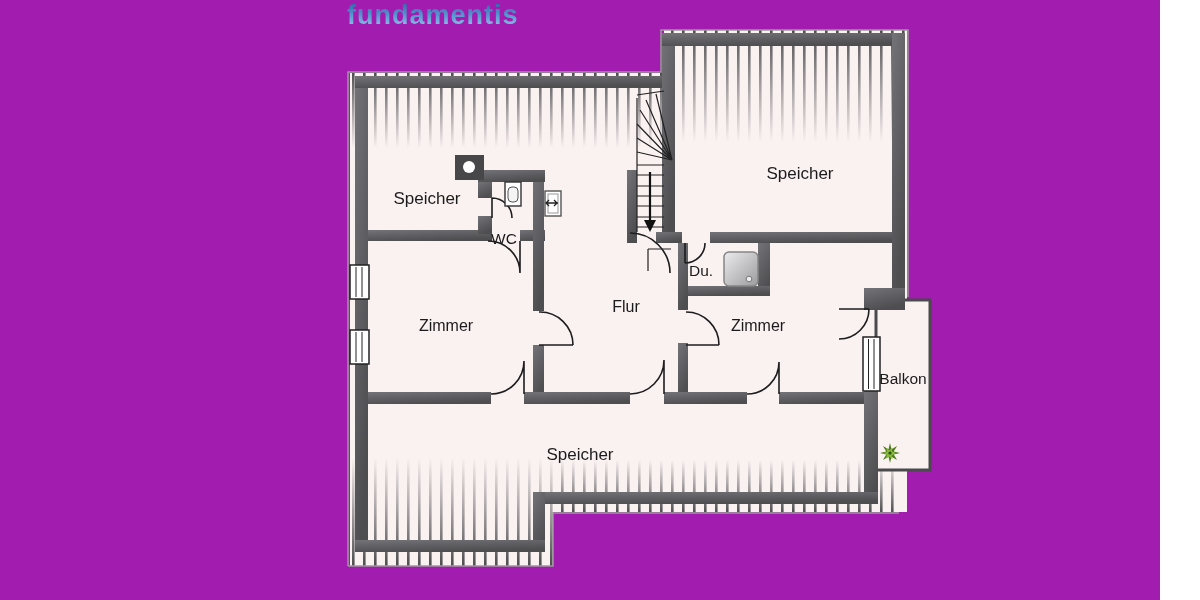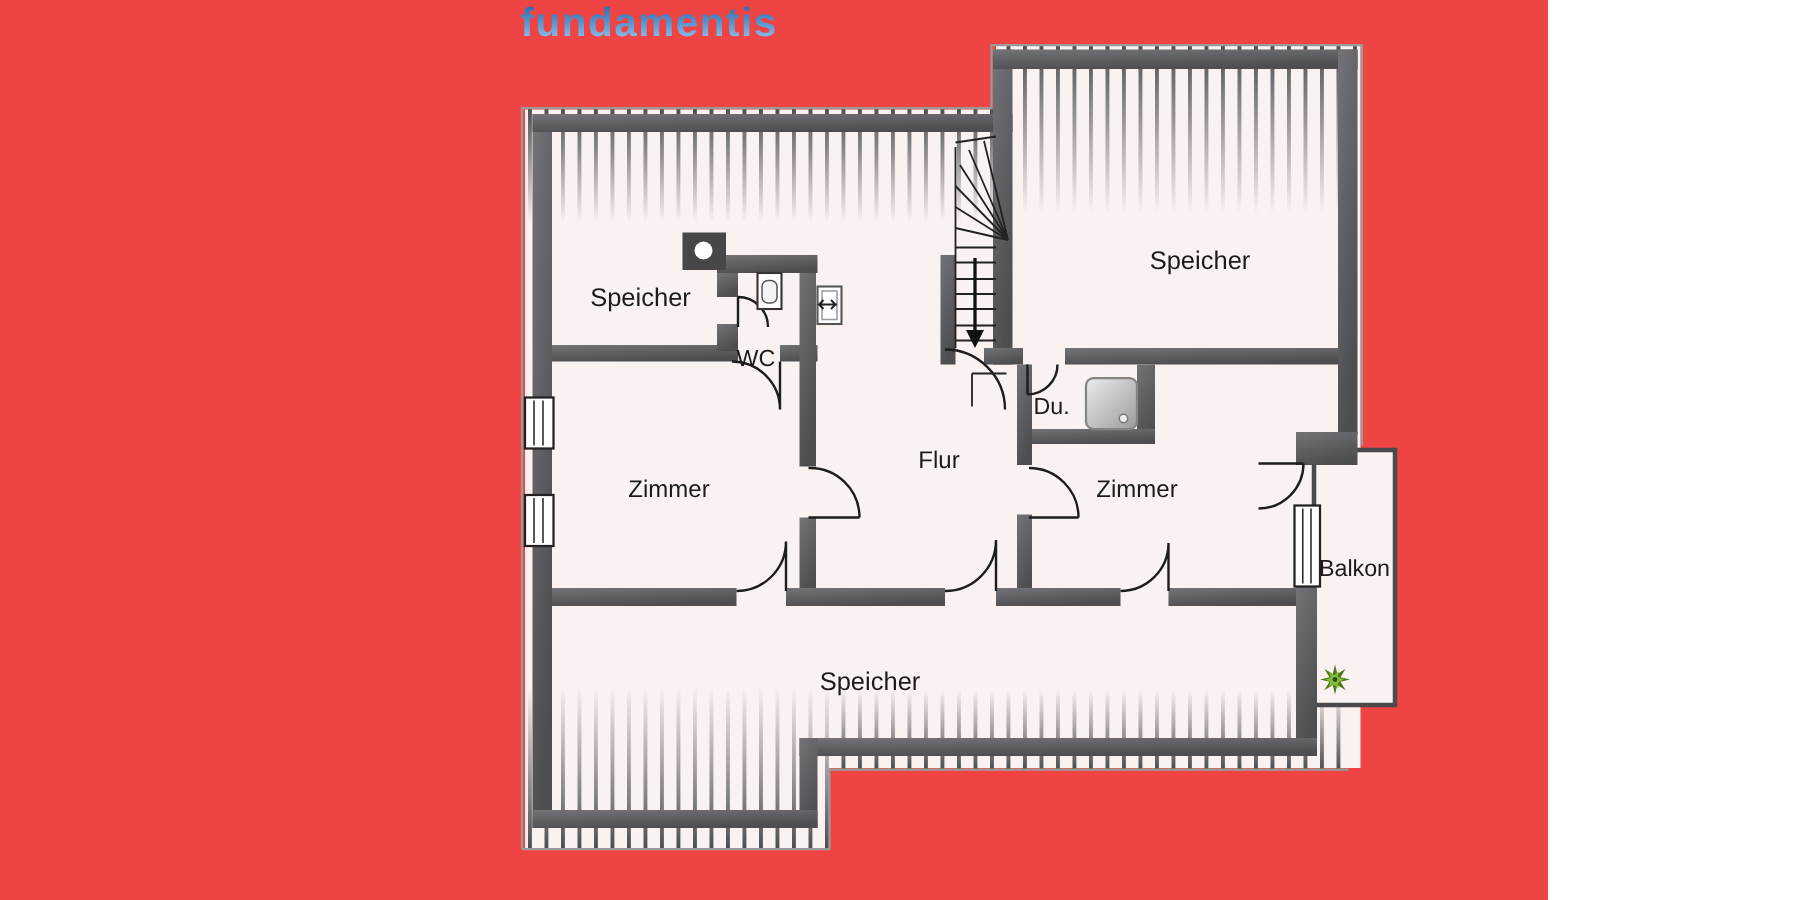--- a/index.html
+++ b/index.html
@@ -1,16 +1,16 @@
 <!DOCTYPE html>
 <html><head>
 <meta charset="utf-8">
 <style>
   html,body{margin:0;padding:0;background:#ffffff;}
-  .stage{position:relative;width:1032px;height:600px;background:#ef4444;overflow:hidden;
+  .stage{position:relative;width:1160px;height:600px;background:#a21caf;overflow:hidden;
          font-family:"Liberation Sans",sans-serif;}
   svg{position:absolute;left:0;top:0;}
   .wall{fill:url(#wg);}
   .lbl{font-family:"Liberation Sans",sans-serif;fill:#1b1b1b;text-anchor:middle;}
   .thinline{stroke:#9a9a9a;stroke-width:1.5;fill:none;}
   .arc{stroke:#1d1d1d;stroke-width:1.6;fill:none;}
   .stairline{stroke:#222;stroke-width:1.2;fill:none;}
   .logo-text{font-family:"Liberation Sans",sans-serif;font-weight:bold;letter-spacing:1px;}
 </style>
 </head>

